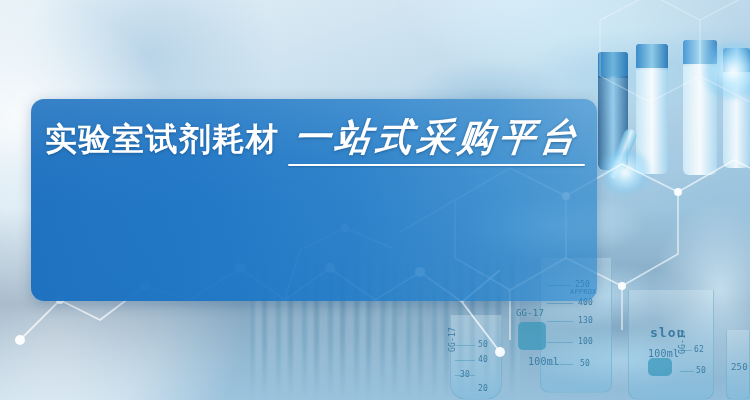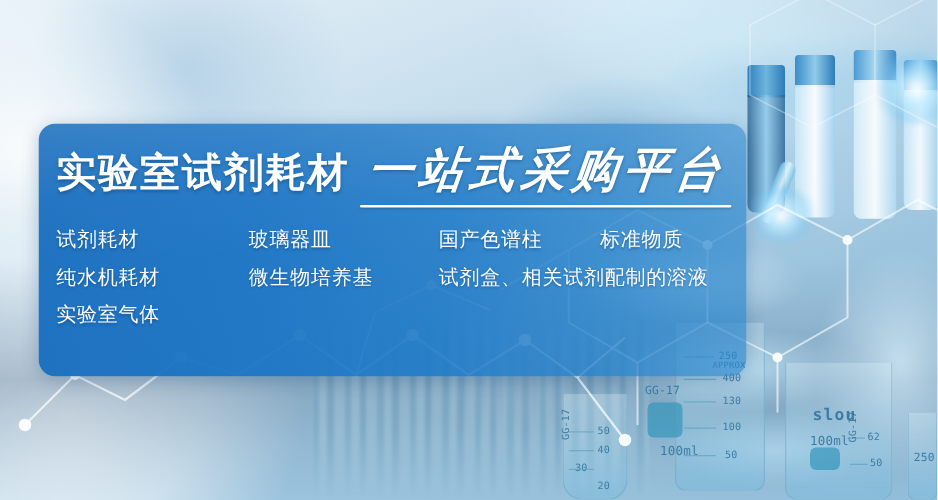--- a/index.html
+++ b/index.html
@@ -277,31 +277,15 @@
     <div class="sheen"></div>
 
     <div id="title-row">
       <span id="title-main">实验室试剂耗材</span>
       <span id="title-brush-wrap">
         <span id="title-brush">一站式采购平台</span>
         <span id="title-underline"></span>
       </span>
     </div>
 
-    <div id="cats">
-      <div class="cat-row">
-        <span class="cat c1">试剂耗材</span>
-        <span class="cat c2">玻璃器皿</span>
-        <span class="cat c3">国产色谱柱</span>
-        <span class="cat c4">标准物质</span>
-      </div>
-      <div class="cat-row">
-        <span class="cat c1">纯水机耗材</span>
-        <span class="cat c2">微生物培养基</span>
-        <span class="cat wide">试剂盒、相关试剂配制的溶液</span>
-      </div>
-      <div class="cat-row">
-        <span class="cat c1">实验室气体</span>
-      </div>
-    </div>
   </div>
 
 </div>
 
 </body></html>

